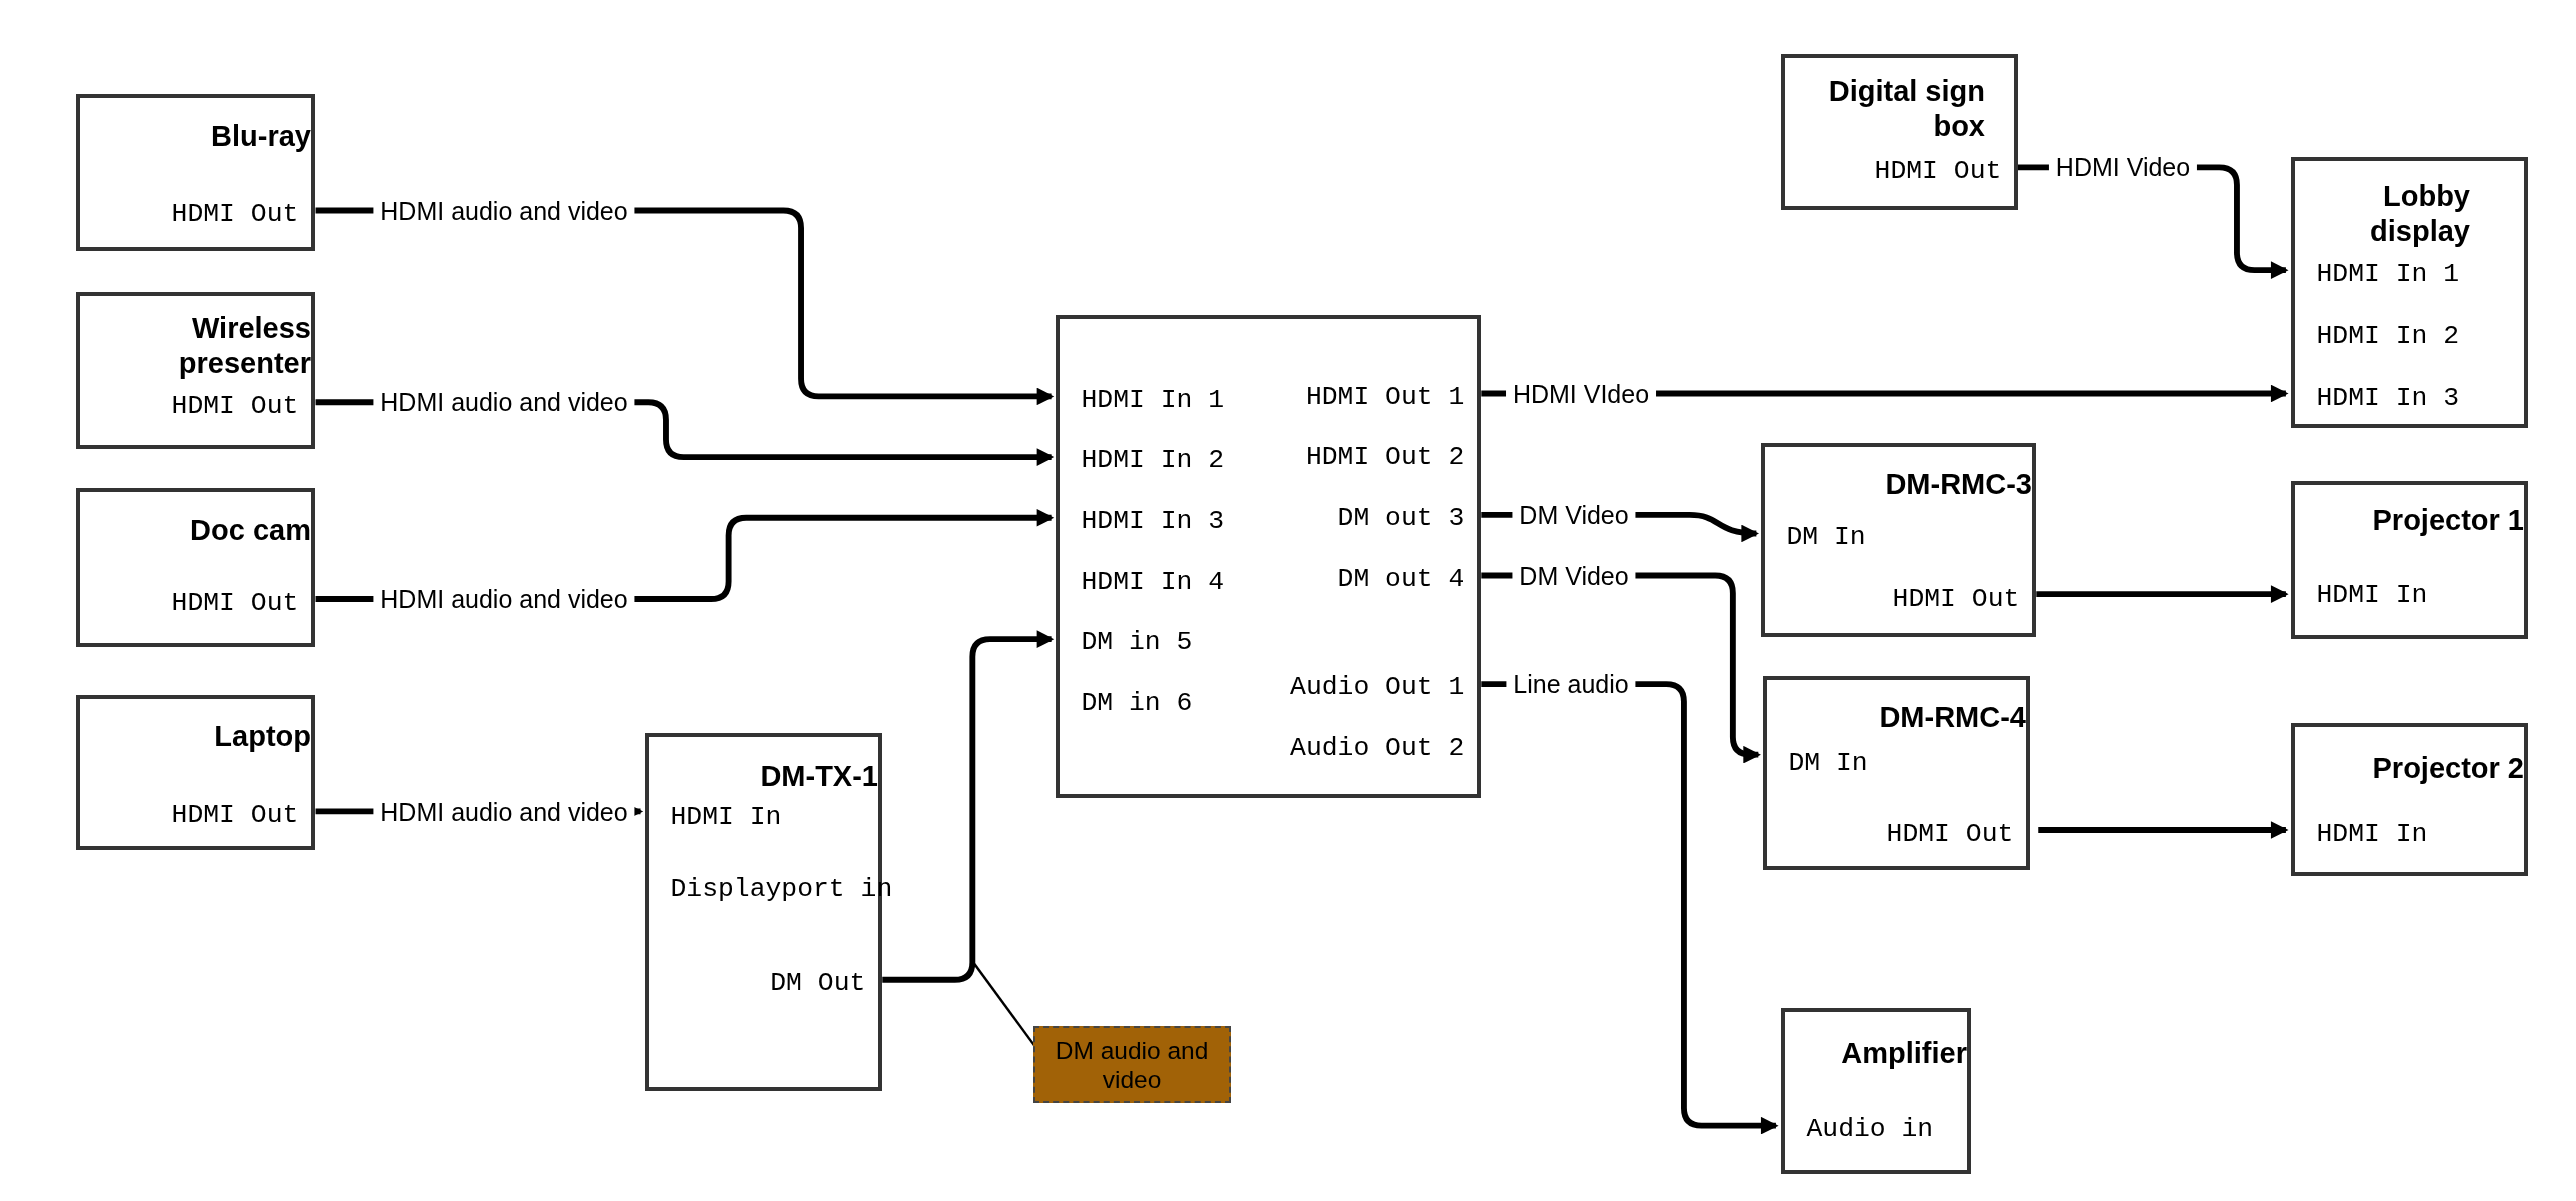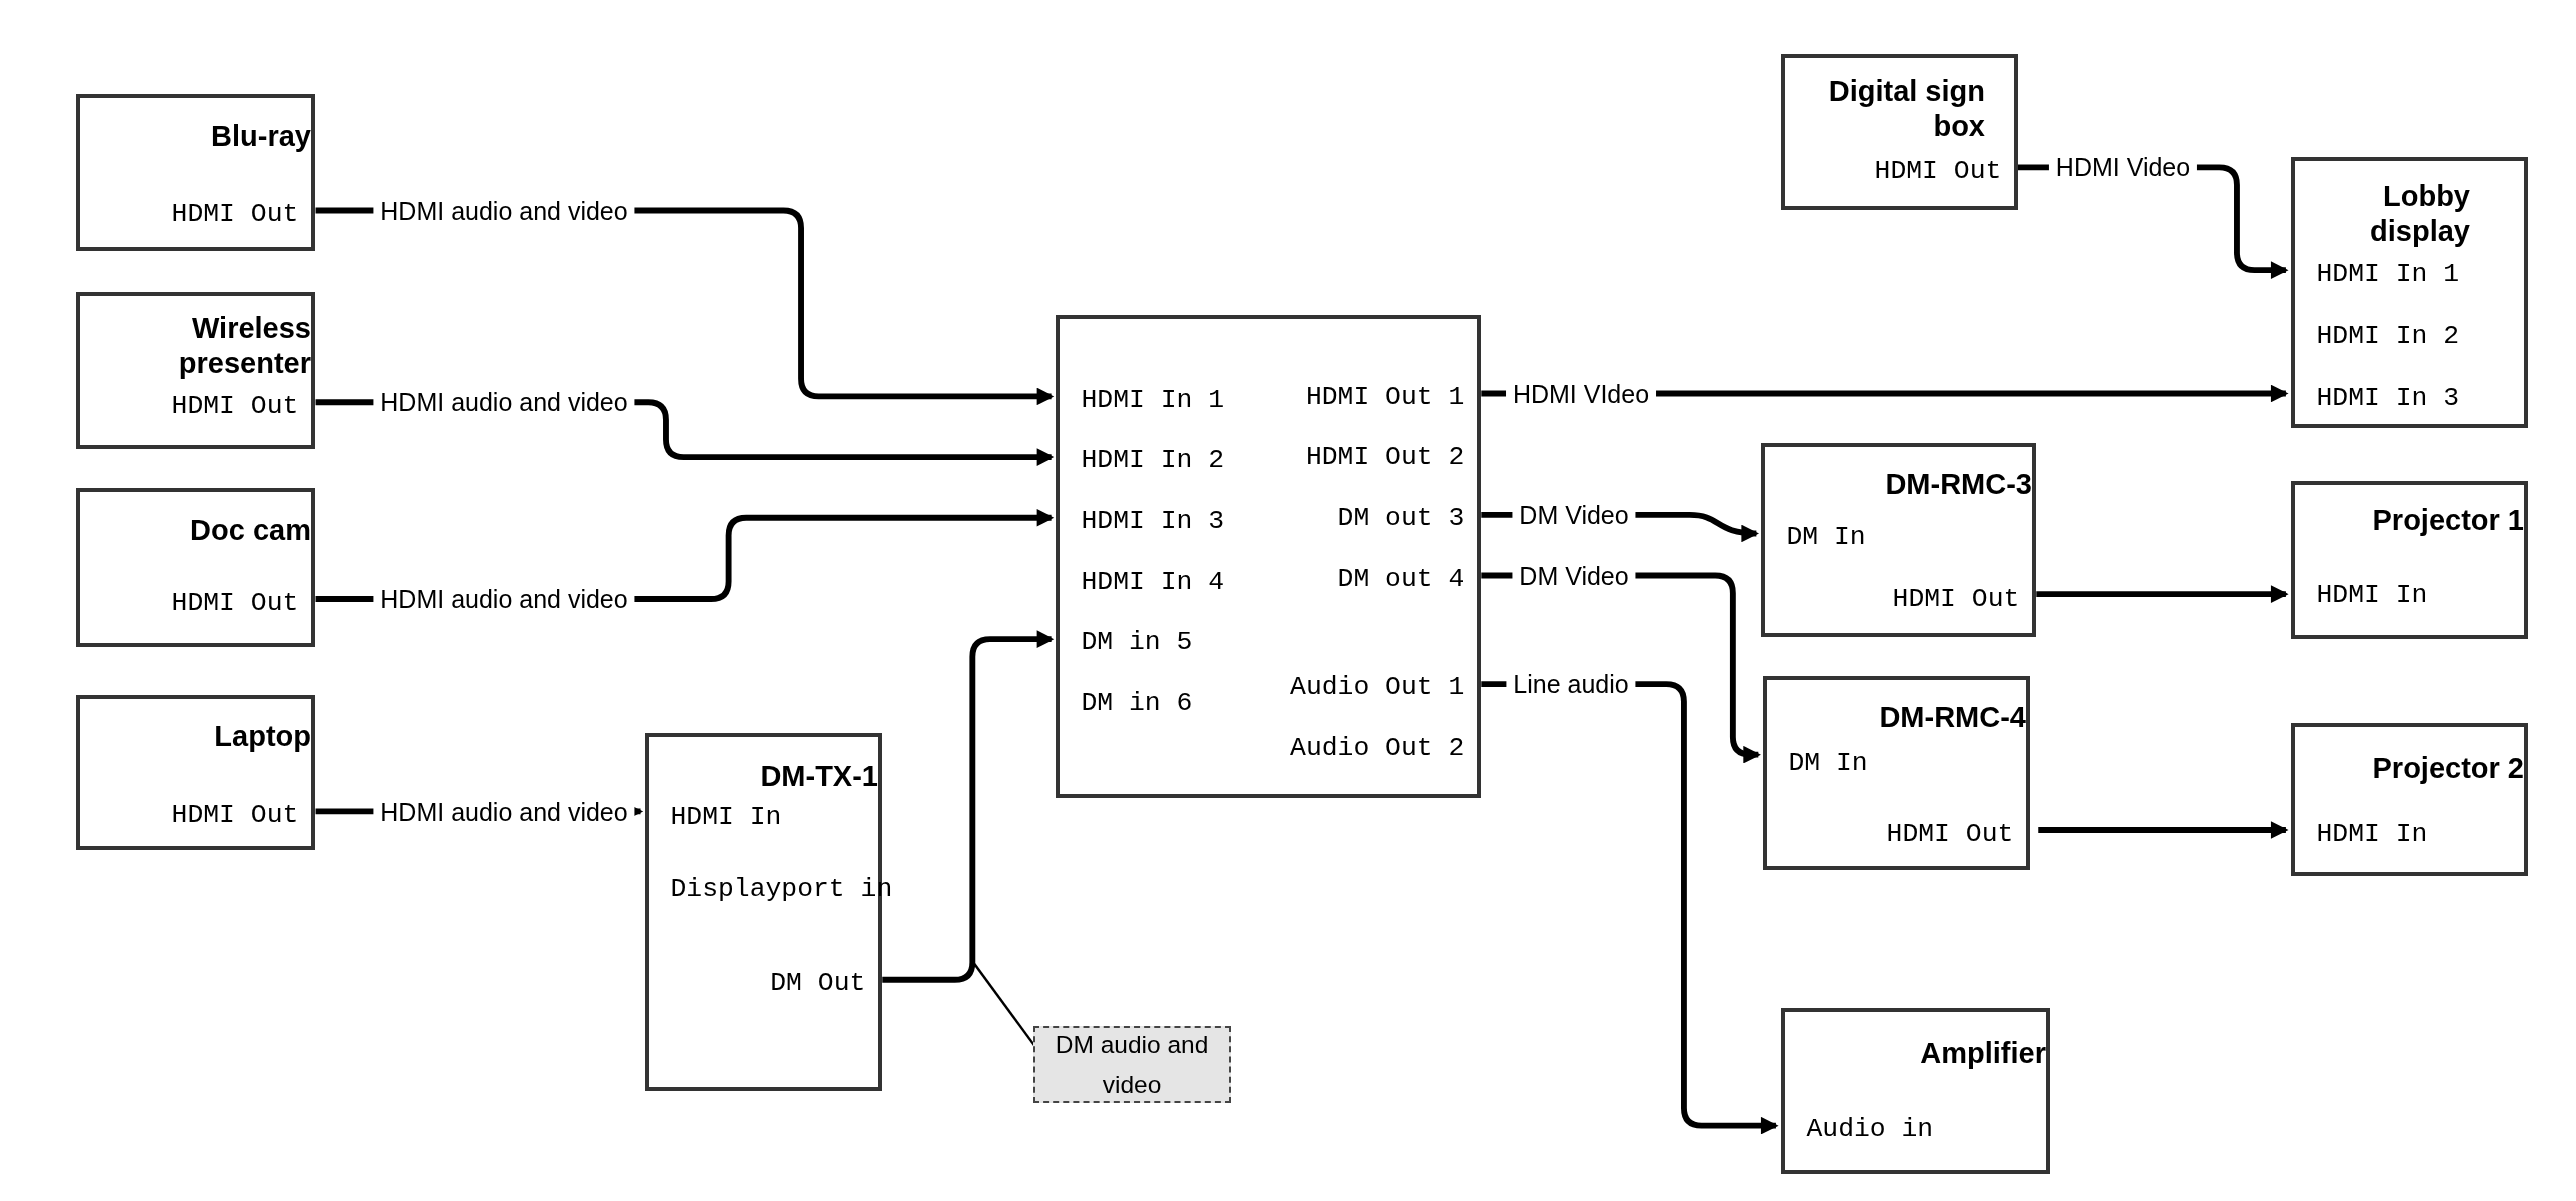--- a/index.html
+++ b/index.html
@@ -7,23 +7,23 @@
           font-family:"Liberation Sans",sans-serif;color:#000;}
   #wires{position:absolute;left:0;top:0;z-index:1;}
   .node{position:absolute;background:#ffffff;border:4.9px solid #333333;box-sizing:border-box;z-index:2;}
   .node .title{position:absolute;left:0;right:0;text-align:right;font-weight:bold;
                font-size:29px;line-height:35px;white-space:pre-line;}
   .port{position:absolute;font-size:26.4px;line-height:31px;white-space:nowrap;font-family:Liberation Mono, monospace;}
   .port.pleft{left:21.5px;}
   .port.pright{right:12.7px;text-align:right;}
   .wlabel{position:absolute;transform:translate(-50%,-50%);background:#ffffff;
           padding:0 6.9px;font-size:25px;white-space:nowrap;z-index:3;}
-  .callout{position:absolute;border:2px dashed #444444;background:#e5e5e5;box-sizing:border-box;
+  .callout{position:absolute;border:2px dashed #444444;background:#a16207;box-sizing:border-box;
            display:flex;align-items:center;justify-content:center;text-align:center;
-           font-size:24.5px;line-height:40px;z-index:2;}
+           font-size:24.5px;line-height:29px;z-index:2;}
   .callout span{display:block;width:166px;}
 </style>
 </head>
 <body>
 
 <div id="canvas">
 
   <svg id="wires" width="2576" height="1201" viewBox="0 0 2631 1227">
     <defs>
       <marker id="arrow" viewBox="0 0 10 10" refX="8.5" refY="5" markerWidth="3.6" markerHeight="3" orient="auto" markerUnits="strokeWidth">
@@ -116,21 +116,21 @@
     <div class="title" style="top:19.6px">DM-RMC-4</div>
     <span class="port pleft" style="top:68px">DM In</span>
     <span class="port pright" style="top:139px">HDMI Out</span>
   </div>
 
   <div class="node" style="left:2291px;top:723px;width:237px;height:153px">
     <div class="title" style="top:23.5px">Projector 2</div>
     <span class="port pleft" style="top:92px">HDMI In</span>
   </div>
 
-  <div class="node" style="left:1781px;top:1008px;width:269px;height:166px">
+  <div class="node" style="left:1781px;top:1008px;width:190px;height:166px">
     <div class="title" style="top:23.5px">Amplifier</div>
     <span class="port pleft" style="top:102px">Audio in</span>
   </div>
 
   <span class="wlabel" style="left:504px;top:211px">HDMI audio and video</span>
   <span class="wlabel" style="left:504px;top:402px">HDMI audio and video</span>
   <span class="wlabel" style="left:504px;top:599px">HDMI audio and video</span>
   <span class="wlabel" style="left:504px;top:812px">HDMI audio and video</span>
   <span class="wlabel" style="left:1581px;top:394px">HDMI VIdeo</span>
   <span class="wlabel" style="left:1574px;top:515px">DM Video</span>

